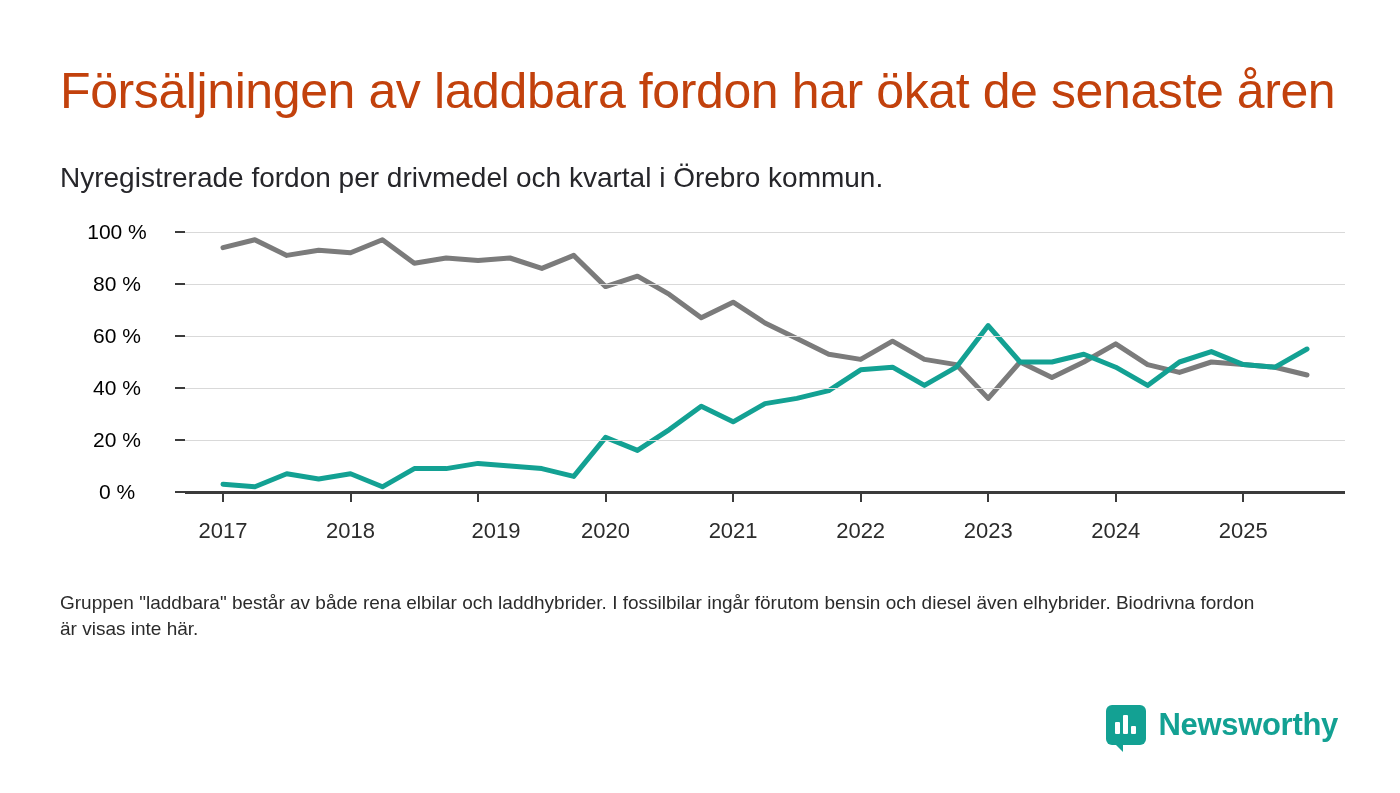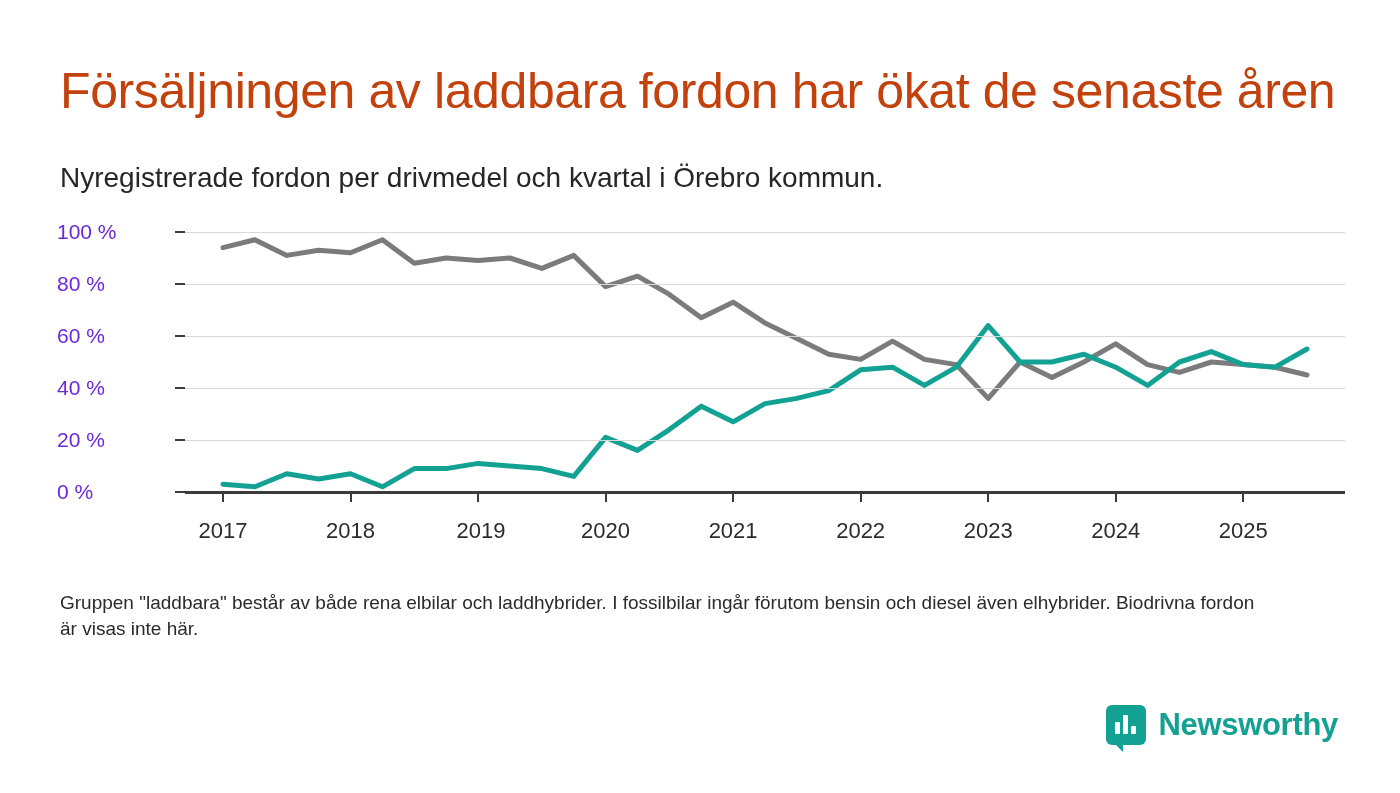--- a/index.html
+++ b/index.html
@@ -66,23 +66,23 @@
     left: 0;
     width: 100%;
     height: 3px;
     background: #3b3b3b;
     bottom: -2px;
   }
   .ytick {
     position: absolute;
     right: 1168px;
     width: 120px;
-    text-align: left;
+    text-align: center;
     font-size: 21px;
-    color: #6d28d9;
+    color: #000000;
     transform: translateY(-50%);
     white-space: nowrap;
   }
   .ytick-mark {
     position: absolute;
     left: -10px;
     width: 10px;
     height: 2px;
     background: #3b3b3b;
   }
@@ -208,21 +208,21 @@
         <div class="ytick" style="top: 52px;">80 %</div>
         <div class="ytick-mark" style="top: 51px;"></div>
         <div class="gridline" style="top: 0px;"></div>
         <div class="ytick" style="top: 0px;">100 %</div>
         <div class="ytick-mark" style="top: -1px;"></div>
         <div class="axis-line"></div>
         <div class="xtick-label" style="left: 38px;">2017</div>
         <div class="xtick-mark" style="left: 37px;"></div>
         <div class="xtick-label" style="left: 165.529px;">2018</div>
         <div class="xtick-mark" style="left: 164.529px;"></div>
-        <div class="xtick-label" style="left: 296px;">2019</div>
+        <div class="xtick-label" style="left: 311px;">2019</div>
         <div class="xtick-mark" style="left: 292.059px;"></div>
         <div class="xtick-label" style="left: 420.588px;">2020</div>
         <div class="xtick-mark" style="left: 419.588px;"></div>
         <div class="xtick-label" style="left: 548.118px;">2021</div>
         <div class="xtick-mark" style="left: 547.118px;"></div>
         <div class="xtick-label" style="left: 675.647px;">2022</div>
         <div class="xtick-mark" style="left: 674.647px;"></div>
         <div class="xtick-label" style="left: 803.176px;">2023</div>
         <div class="xtick-mark" style="left: 802.176px;"></div>
         <div class="xtick-label" style="left: 930.706px;">2024</div>

